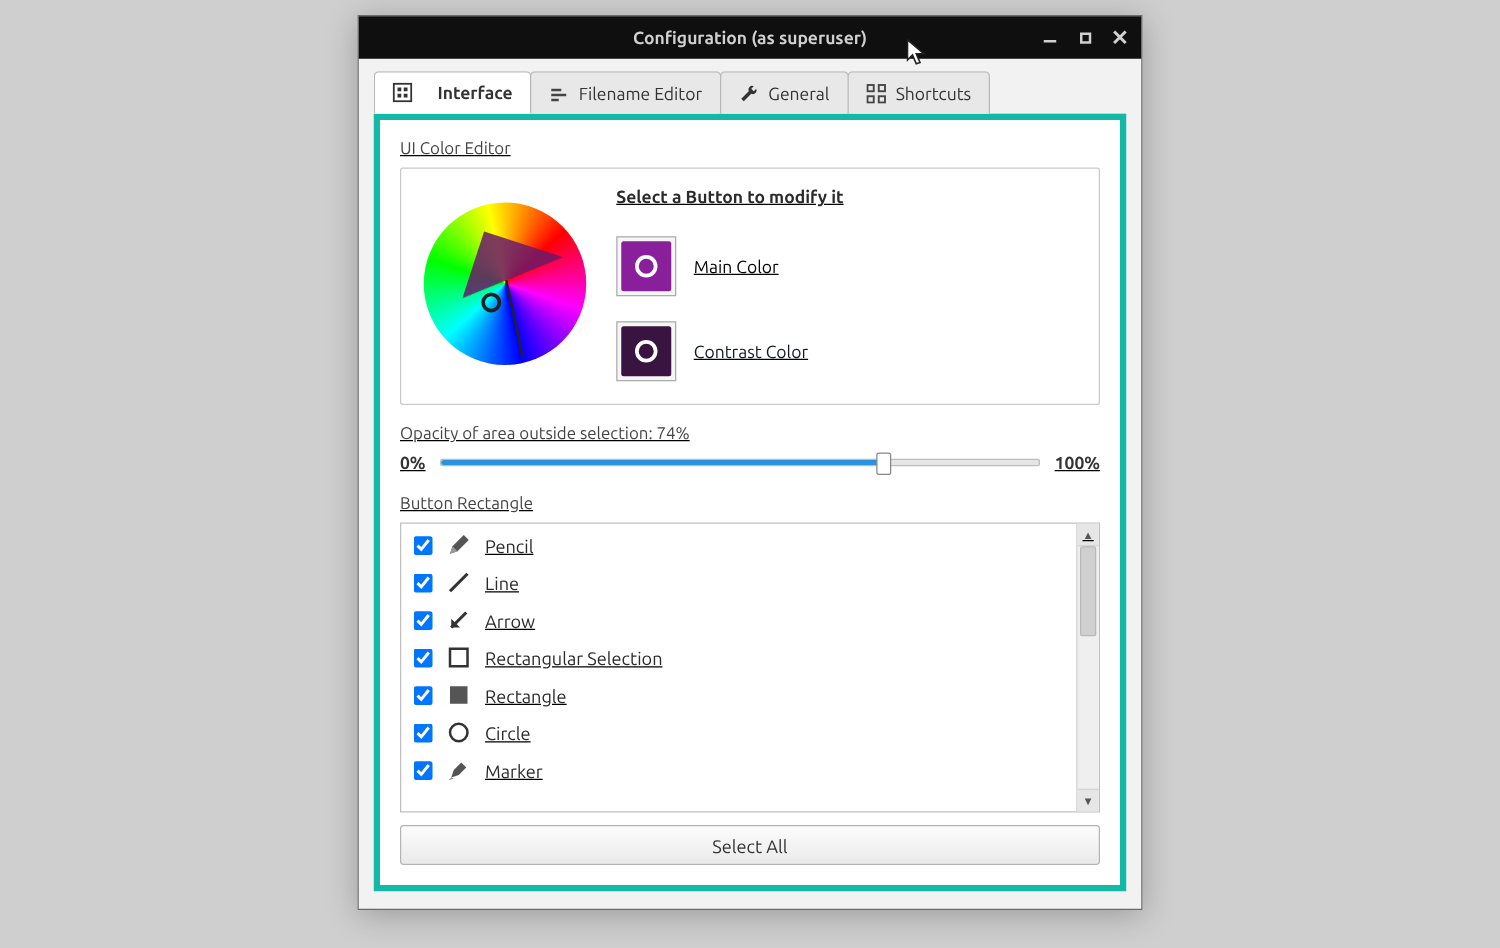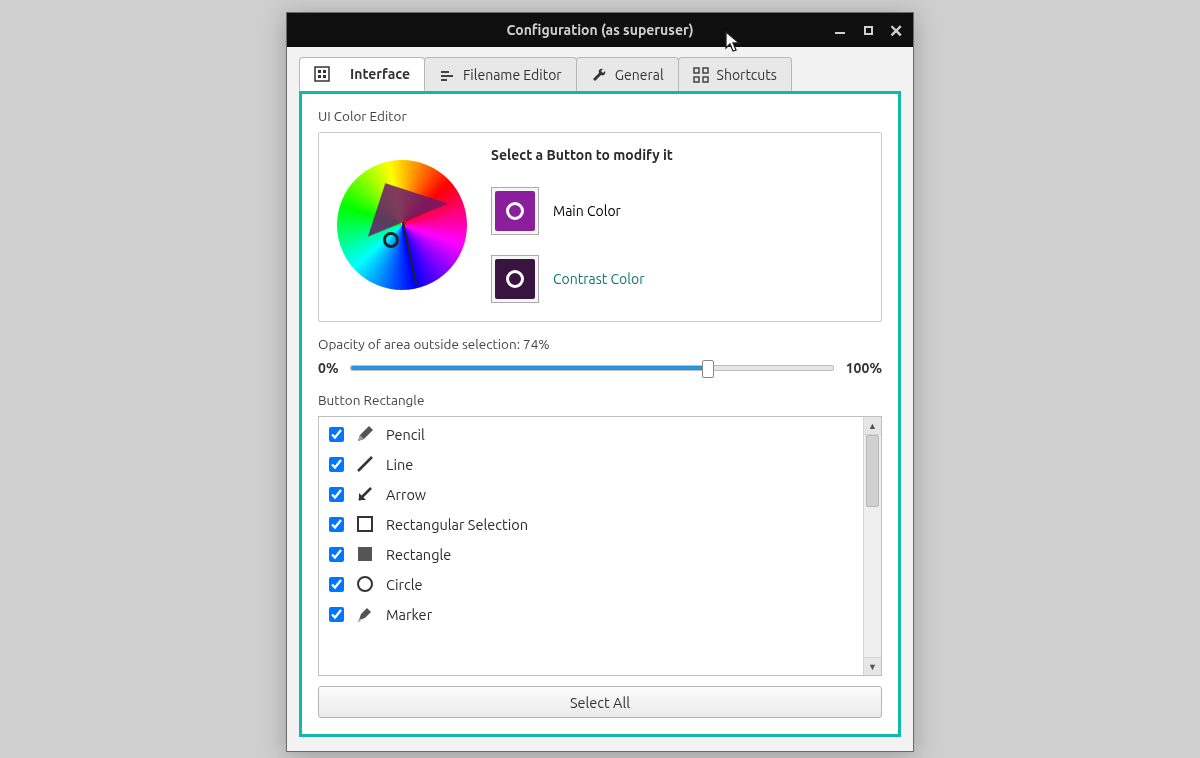--- a/index.html
+++ b/index.html
@@ -99,22 +99,23 @@
       position: relative;
       font-weight: 600;
       z-index: 2;
       gap: 20px;
     }
 
     .tab-icon { width: 16px; height: 16px; display: inline-flex; align-items: center; justify-content:center; }
 
     .panel {
       background: #fff;
-      border: 3px solid #14b8a6;
+      border: 5px solid #14b8a6;
       padding: 14px 16px 16px;
+      text-decoration: underline;
     }
 
     .section-label {
       font-size: 13.5px;
       color: #444;
       margin-bottom: 8px;
     }
 
     .groupbox {
       border: 1px solid #c9c9c9;
@@ -200,21 +201,21 @@
       border-radius: 2px;
       display:flex; align-items:center; justify-content:center;
     }
     .swatch-circle {
       width: 18px; height: 18px;
       border: 3px solid #fff;
       border-radius: 50%;
     }
 
     .color-label { font-size: 14px; }
-    .muted { color: #0f766e; }
+    .muted { color: #0f172a; }
 
     .slider-row {
       display: flex;
       align-items: center;
       gap: 12px;
       margin-bottom: 16px;
       margin-top: 2px;
     }
 
     .slider-end { font-size: 14px; color: #333; font-weight: 600; }
@@ -239,21 +240,21 @@
       width: 12px;
       height: 18px;
       background: #fff;
       border: 1px solid #888;
       border-radius: 2px;
       transform: translateX(-50%);
     }
 
     .listbox {
       border: 1px solid #c0c0c0;
-      height: 260px;
+      height: 232px;
       display:flex;
       margin-bottom: 10px;
     }
 
     .list-content {
       flex: 1;
       overflow: hidden;
       padding: 2px 0;
     }
 

